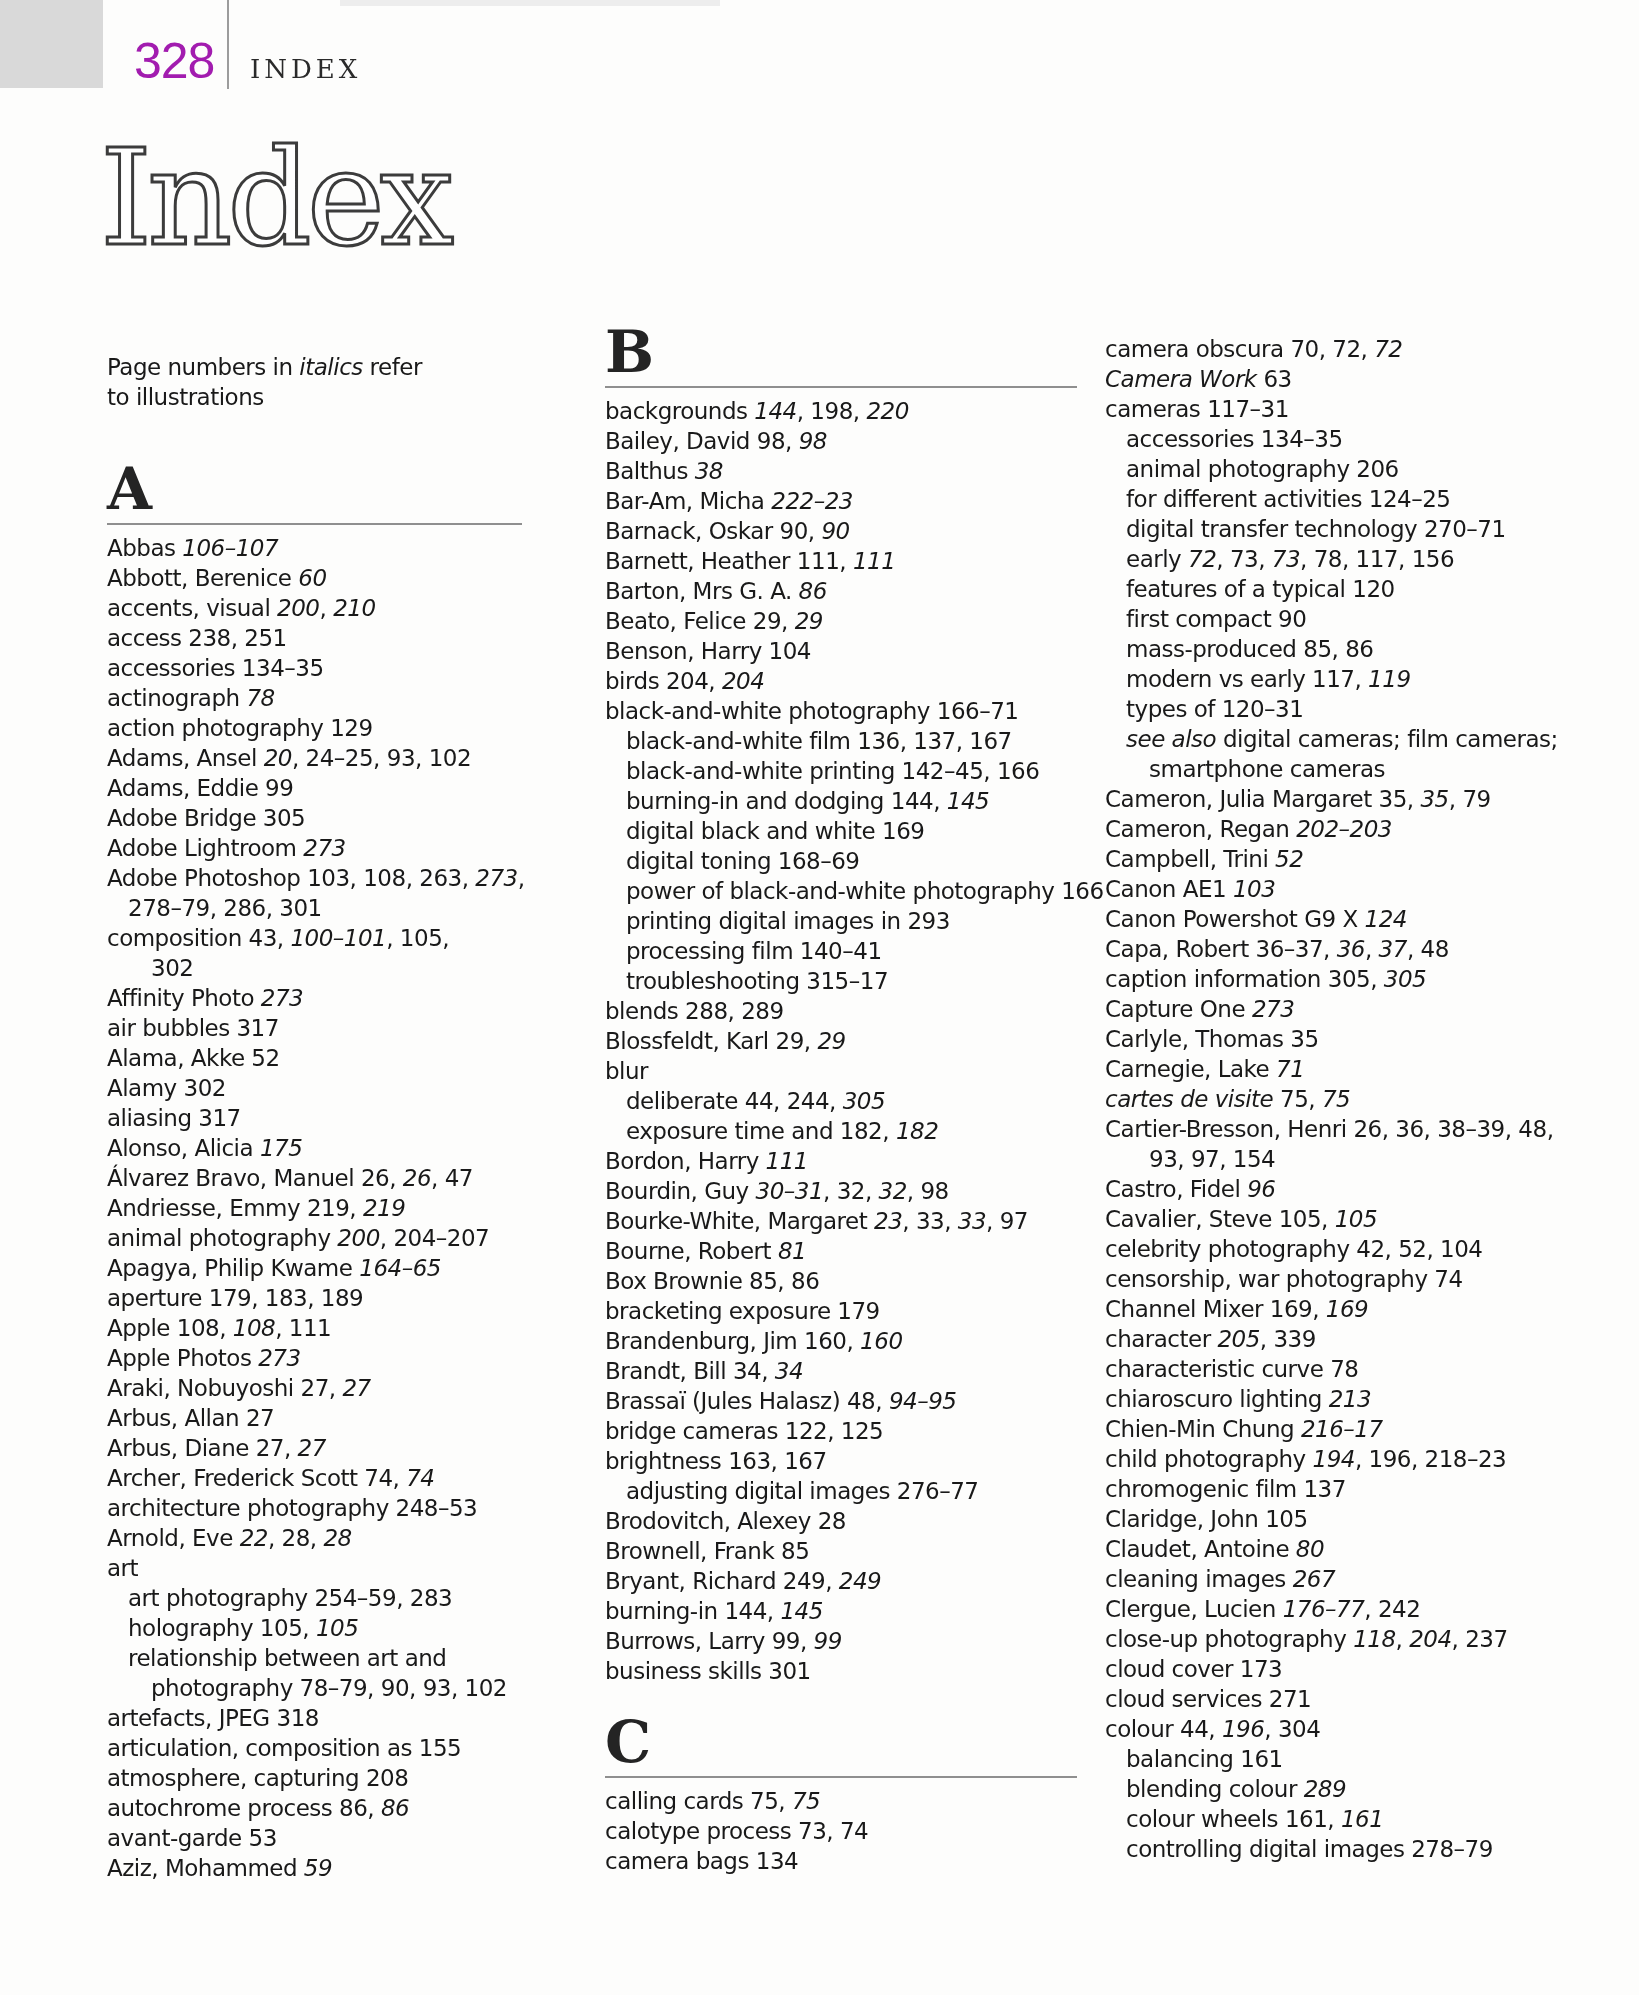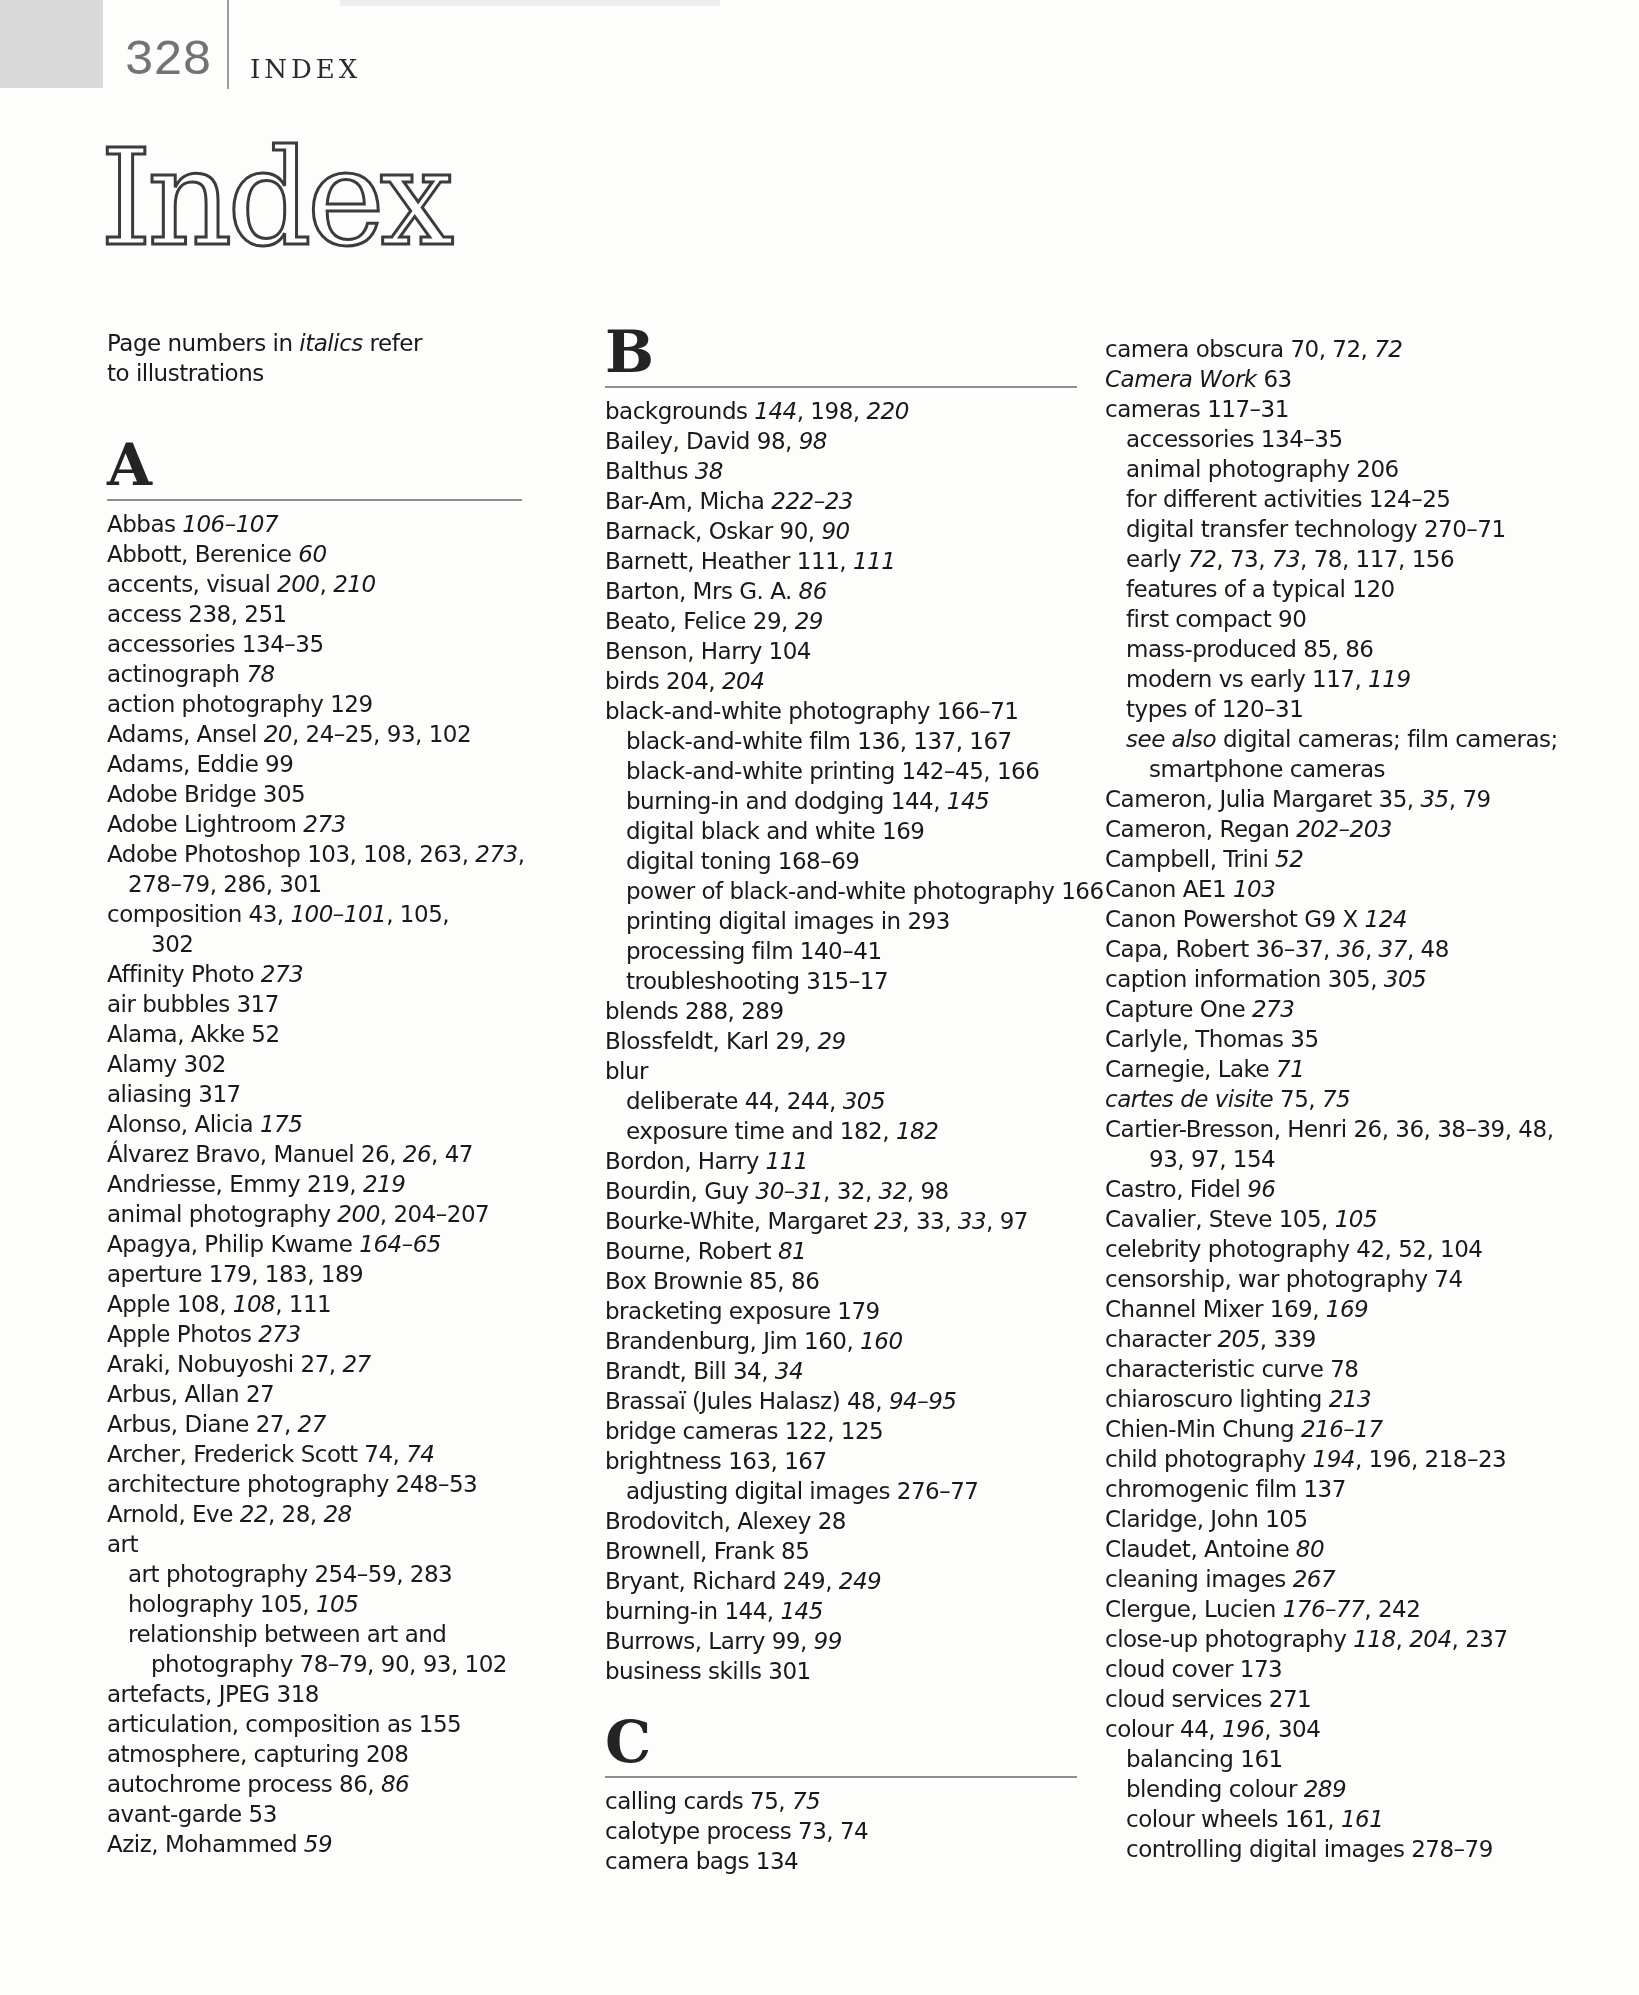--- a/index.html
+++ b/index.html
@@ -4,38 +4,38 @@
 <style>
   html,body{margin:0;padding:0;}
   body{
     width:1639px;height:1995px;position:relative;overflow:hidden;
     background:#fdfdfc;
     font-family:"DejaVu Sans",sans-serif;
   }
   .corner-tab{position:absolute;left:0;top:0;width:103px;height:88px;background:#d9d9d9;}
   .top-smudge{position:absolute;left:340px;top:0;width:380px;height:6px;background:#ededed;}
   .page-number{
-    position:absolute;left:124px;top:34px;
-    font-family:Liberation Mono, monospace;font-size:50px;line-height:54px;color:#737373;
+    position:absolute;left:134px;top:34px;
+    font-family:Liberation Sans, sans-serif;font-size:50px;line-height:54px;color:#a21caf;
     letter-spacing:-1px;
   }
   .head-rule{position:absolute;left:227px;top:0;width:2px;height:89px;background:#9c9c9c;}
   .running-head{
     position:absolute;left:250px;top:54px;
     font-family:"DejaVu Serif",serif;font-size:26px;color:#2a2a2a;letter-spacing:4px;
   }
   .page-title{
     position:absolute;left:100px;top:128px;
     font-family:"DejaVu Serif",serif;font-size:132px;line-height:140px;
     letter-spacing:-5px;color:#ffffff;
     -webkit-text-stroke:3px #3c3c3c;
     text-shadow:0 0 1px #8a8a8a;
   }
   .col{position:absolute;}
-  .col-1{left:107px;top:328px;width:415px;}
+  .col-1{left:107px;top:352px;width:415px;}
   .col-2{left:605px;top:322px;width:472px;}
   .col-3{left:1105px;top:326px;width:510px;}
   .line{
     height:30px;line-height:30px;font-size:23px;color:#191919;
     letter-spacing:-0.5px;white-space:nowrap;
   }
   .ind1{padding-left:21px;}
   .ind2{padding-left:44px;}
   .it{font-style:italic;}
   .note{margin:0 0 0 0;}

